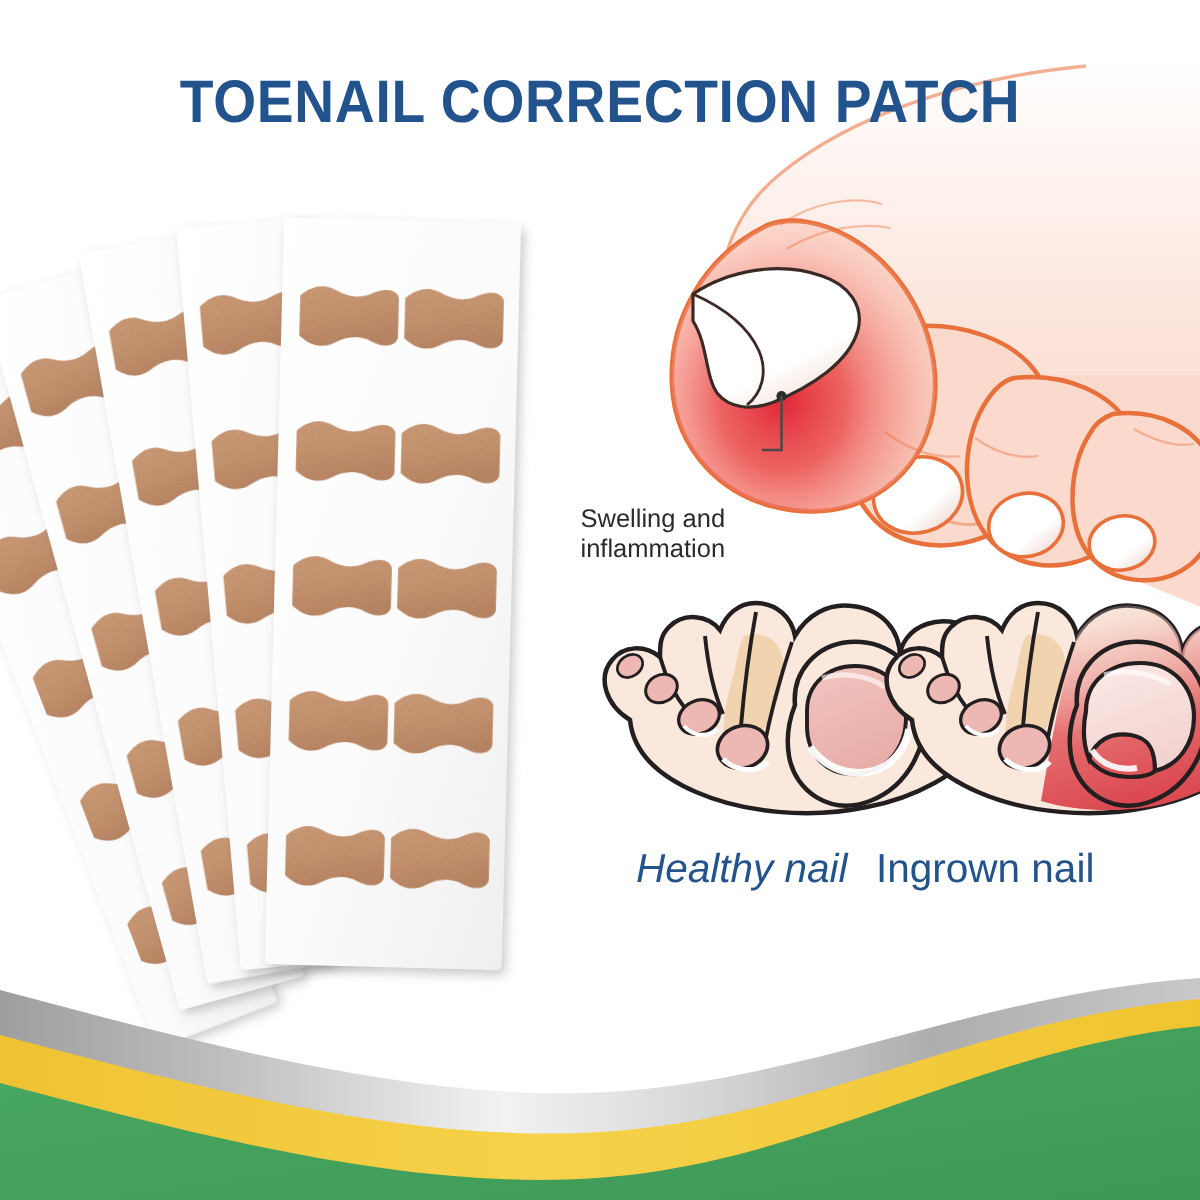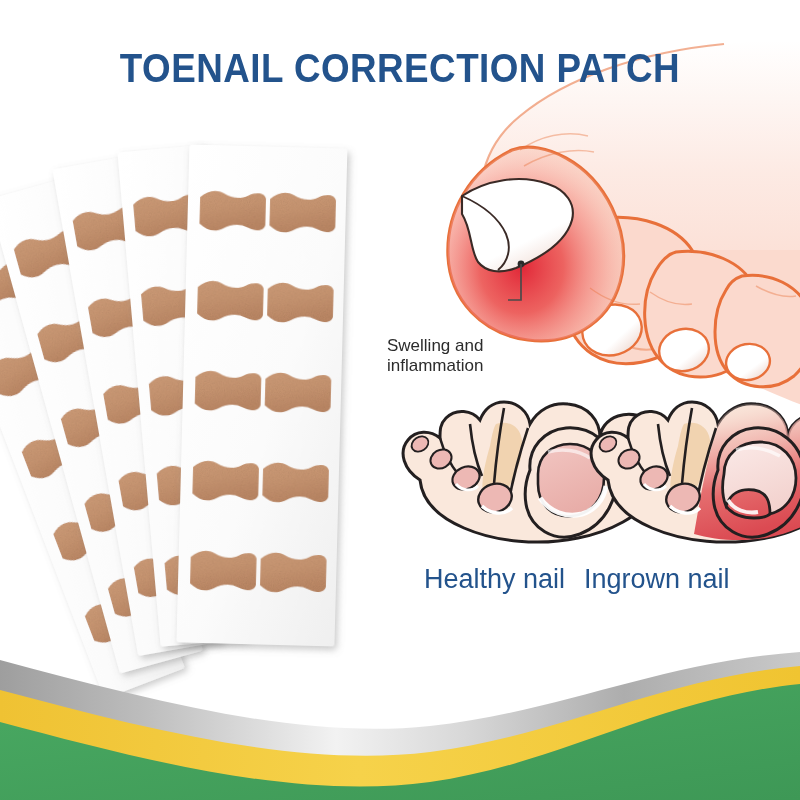--- a/index.html
+++ b/index.html
@@ -63,21 +63,21 @@
 
   
   .caption {
     position: absolute;
     z-index: 31;
     font-family: "Liberation Sans", sans-serif;
     font-size: 27px;
     color: #23538C;
     white-space: nowrap;
   }
-  #caption-healthy { left: 424px; top: 564px; }
+  #caption-healthy { left: 424px; top: 564px; font-style: italic; }
   #caption-ingrown { left: 584px; top: 564px; }
 </style>
 </head>
 <body>
 
 <div id="poster">
 
   <svg class="layer" id="foot-big" width="800" height="800" viewBox="0 0 800 800">
     <defs>
 

